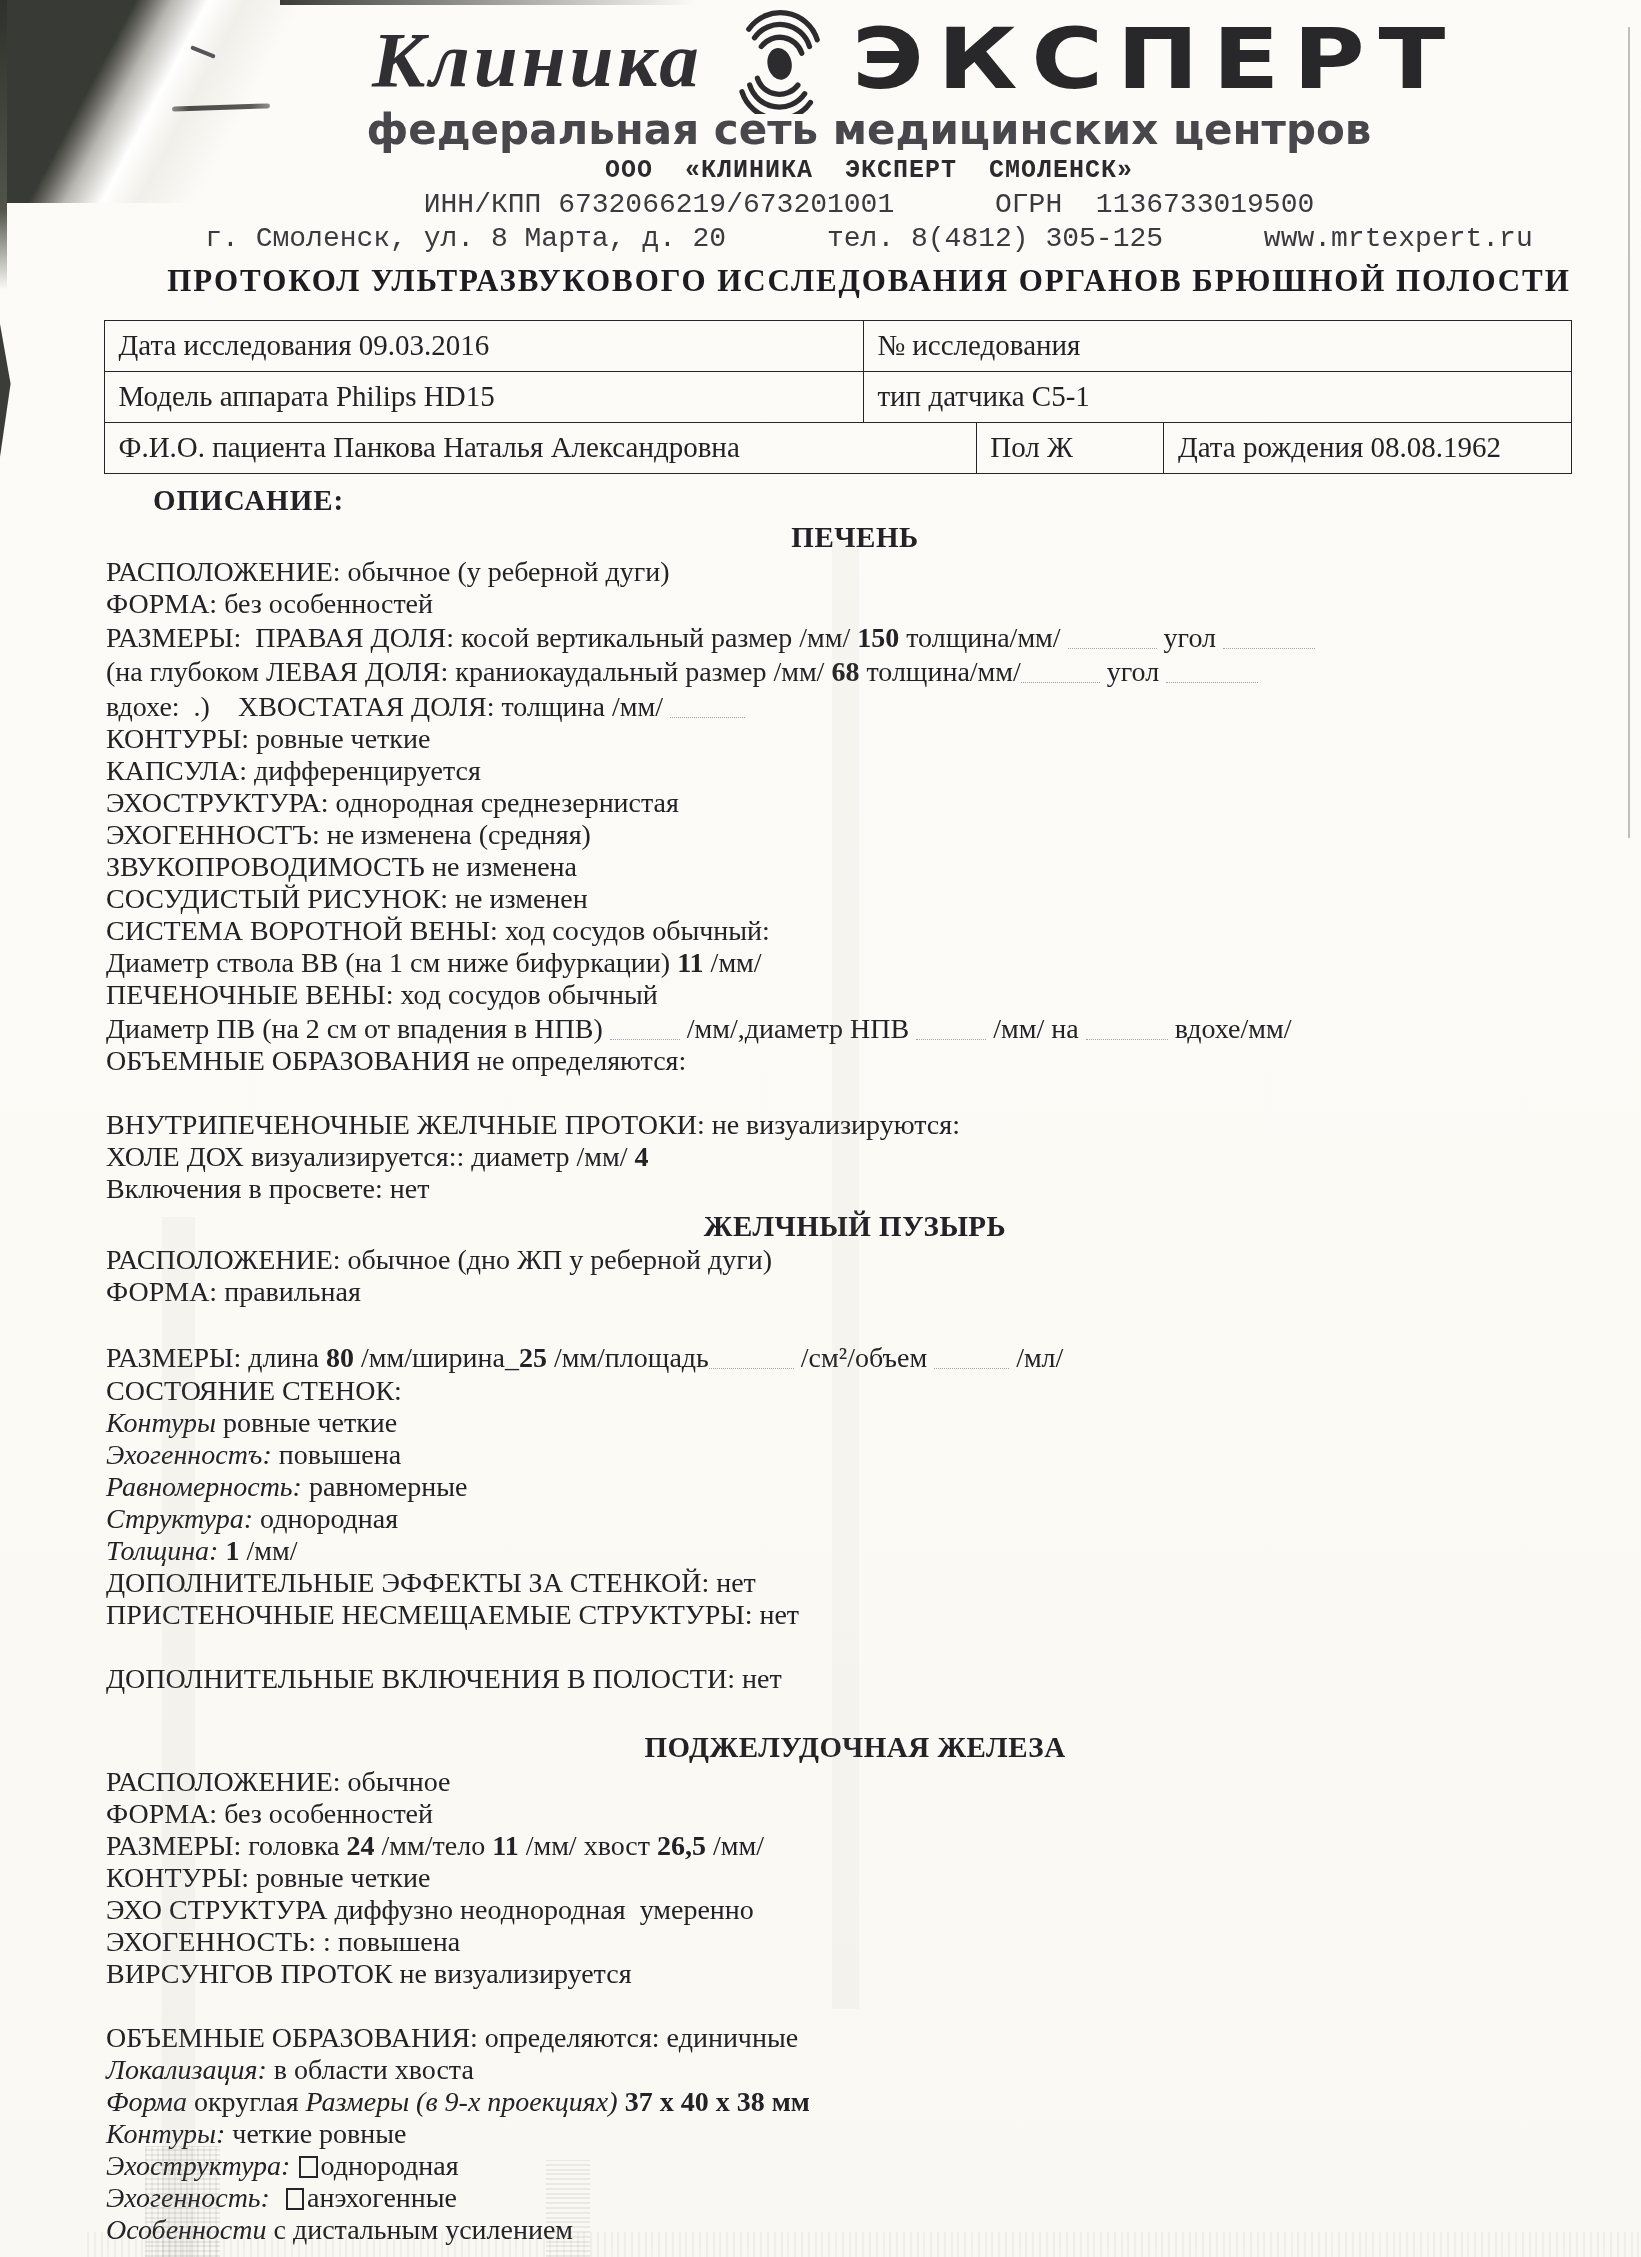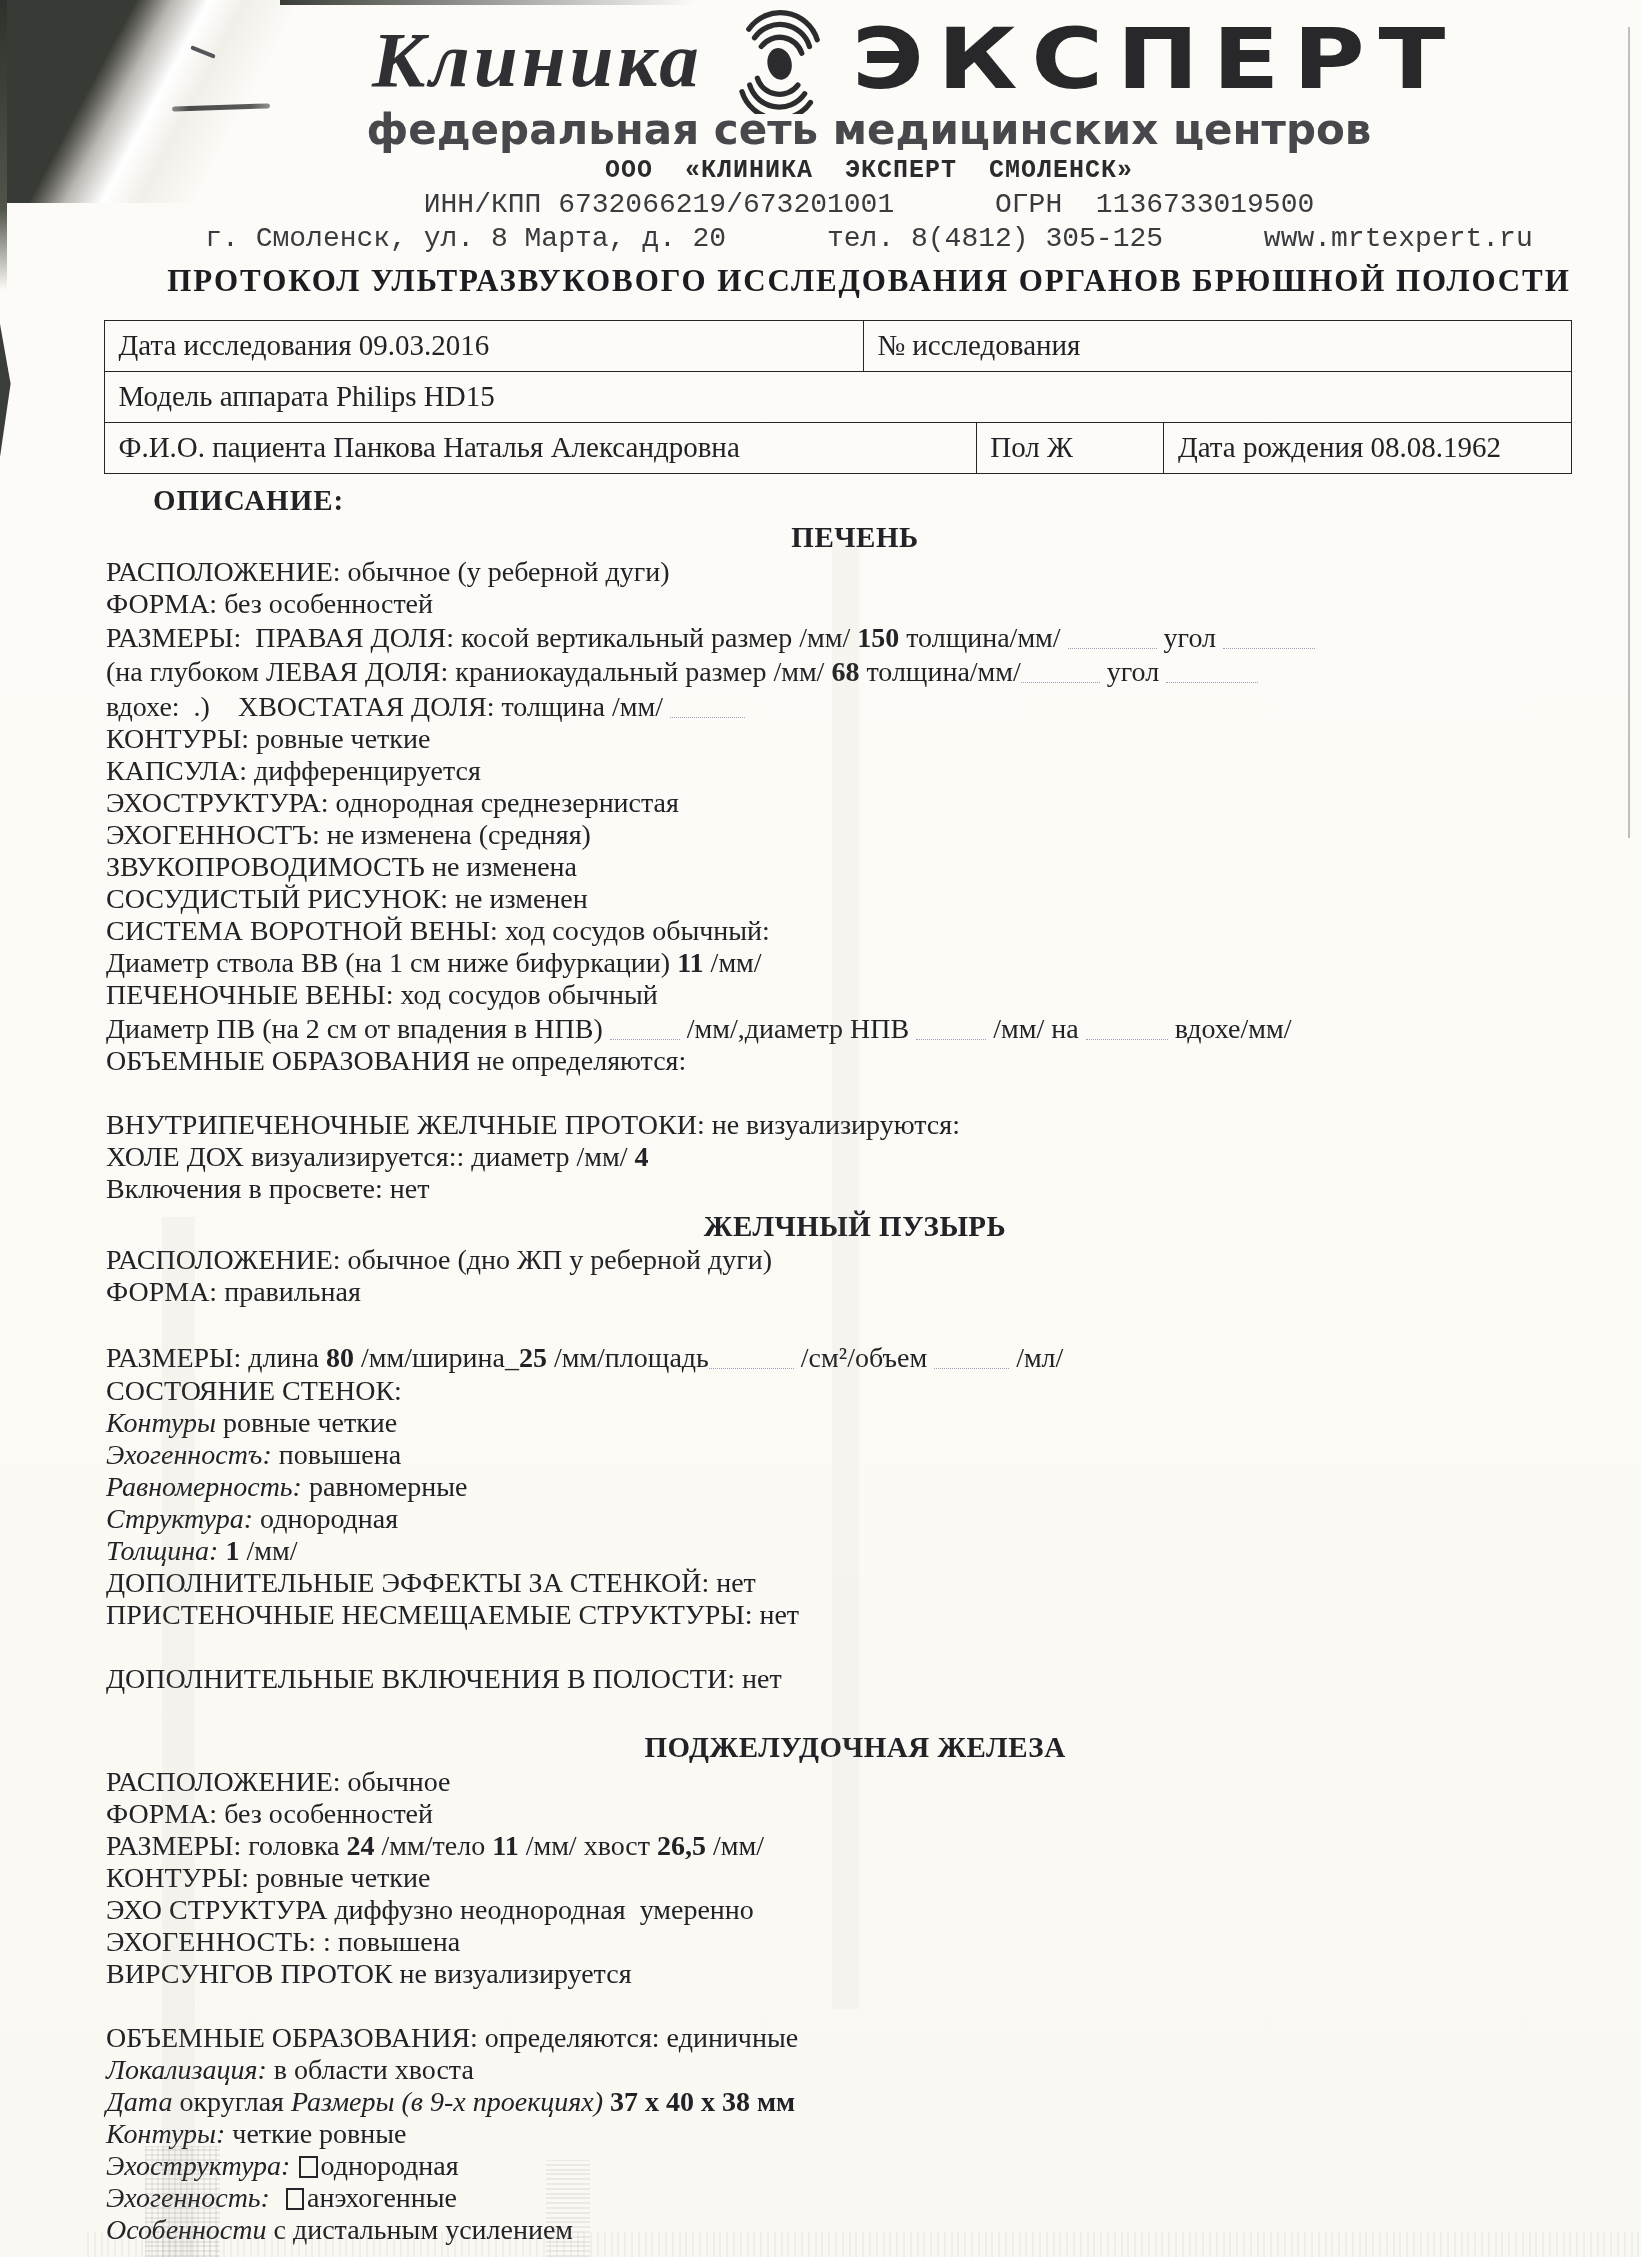--- a/index.html
+++ b/index.html
@@ -100,20 +100,21 @@
     <div class="doc-title">ПРОТОКОЛ УЛЬТРАЗВУКОВОГО ИССЛЕДОВАНИЯ ОРГАНОВ БРЮШНОЙ ПОЛОСТИ</div>
   </div>
 
   <div class="info-table">
     <div class="it-row">
       <div class="it-cell w52">Дата исследования 09.03.2016</div>
       <div class="it-cell w48">№ исследования</div>
     </div>
     <div class="it-row">
       <div class="it-cell w52">Модель аппарата Philips HD15</div>
+      <div class="it-cell w48">тип датчика C5-1</div>
     </div>
     <div class="it-row">
       <div class="it-cell w59">Ф.И.О. пациента Панкова Наталья Александровна</div>
       <div class="it-cell w13">Пол Ж</div>
       <div class="it-cell w28">Дата рождения 08.08.1962</div>
     </div>
   </div>
 
   <div class="opisanie">ОПИСАНИЕ:</div>
 
@@ -159,21 +160,21 @@
       <div class="line"><span>РАСПОЛОЖЕНИЕ: обычное</span></div>
       <div class="line"><span>ФОРМА: без особенностей</span></div>
       <div class="line"><span>РАЗМЕРЫ: головка </span><span class="bold">24</span><span> /мм/тело </span><span class="bold">11</span><span> /мм/ хвост </span><span class="bold">26,5</span><span> /мм/</span></div>
       <div class="line"><span>КОНТУРЫ: ровные четкие</span></div>
       <div class="line"><span>ЭХО СТРУКТУРА диффузно неоднородная  умеренно</span></div>
       <div class="line"><span>ЭХОГЕННОСТЬ: : повышена</span></div>
       <div class="line"><span>ВИРСУНГОВ ПРОТОК не визуализируется</span></div>
       <div class="line"></div>
       <div class="line"><span>ОБЪЕМНЫЕ ОБРАЗОВАНИЯ: определяются: единичные</span></div>
       <div class="line"><span class="ital">Локализация:</span><span> в области хвоста</span></div>
-      <div class="line"><span class="ital">Дата</span><span> округлая </span><span class="ital">Размеры (в 9-х проекциях)</span><span> </span><span class="bold">37 x 40 x 38 мм</span></div>
+      <div class="line"><span class="ital">Форма</span><span> округлая </span><span class="ital">Размеры (в 9-х проекциях)</span><span> </span><span class="bold">37 x 40 x 38 мм</span></div>
       <div class="line"><span class="ital">Контуры:</span><span> четкие ровные</span></div>
       <div class="line"><span class="ital">Эхоструктура: </span><span class="cbox"></span><span>однородная</span></div>
       <div class="line"><span class="ital">Эхогенность:</span><span>  </span><span class="cbox"></span><span>анэхогенные</span></div>
       <div class="line"><span class="ital">Особенности</span><span> с дистальным усилением</span></div>
     </div>
 
 </div>
 
 
 </body></html>

